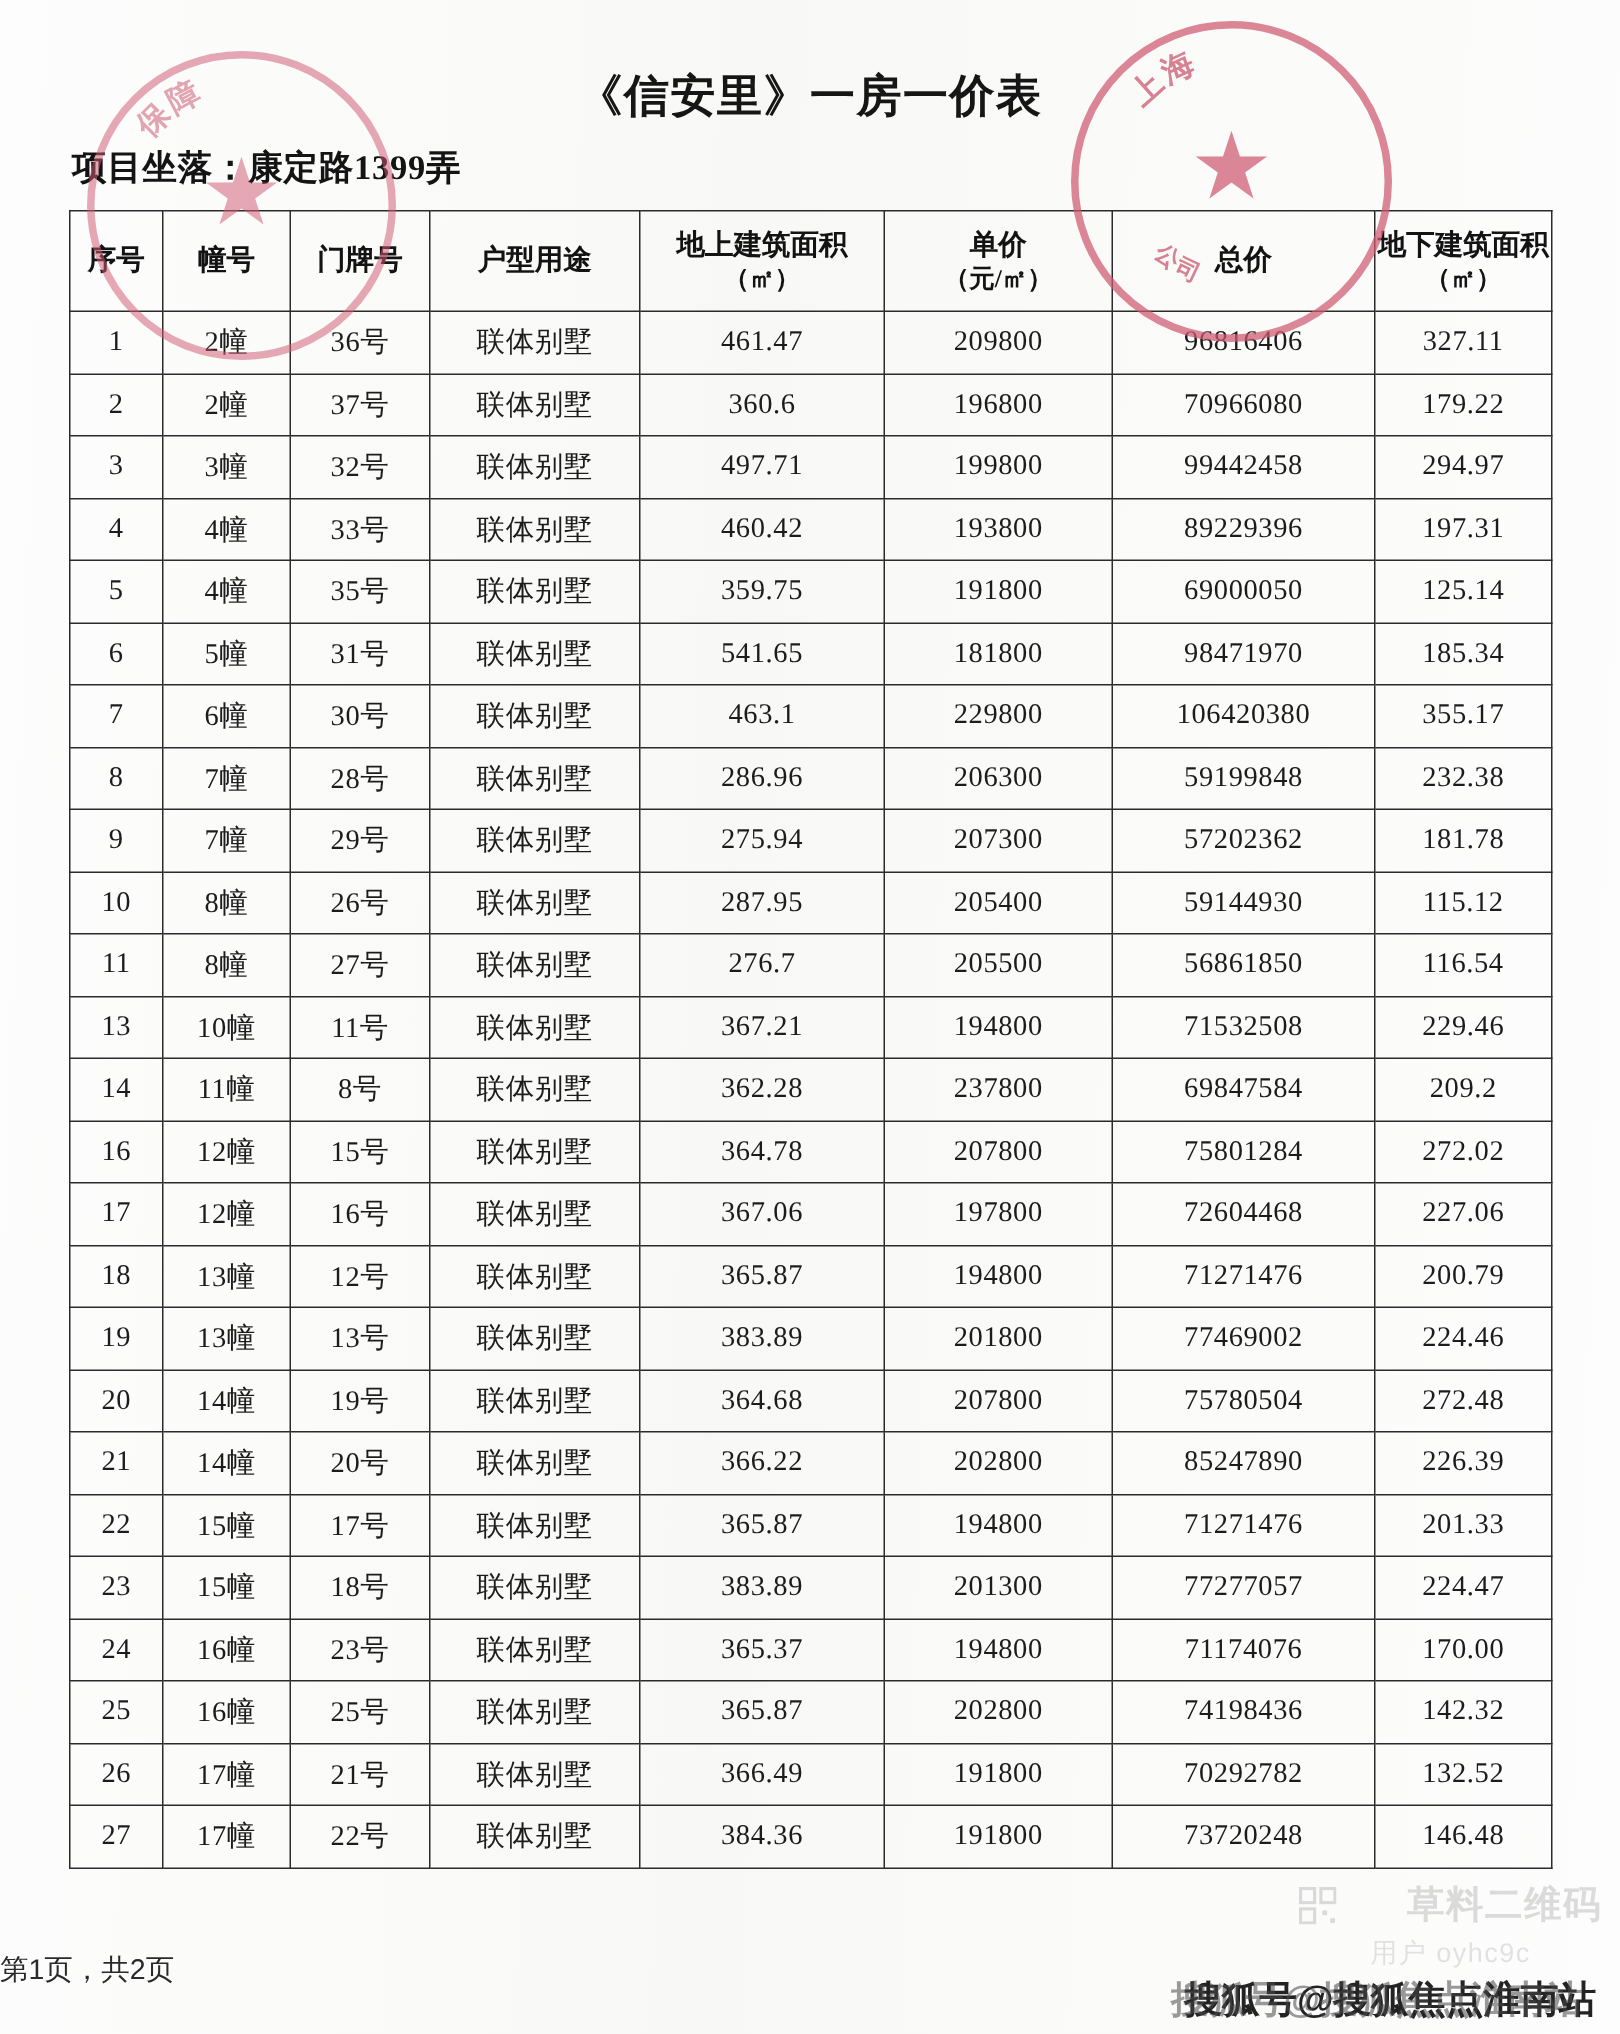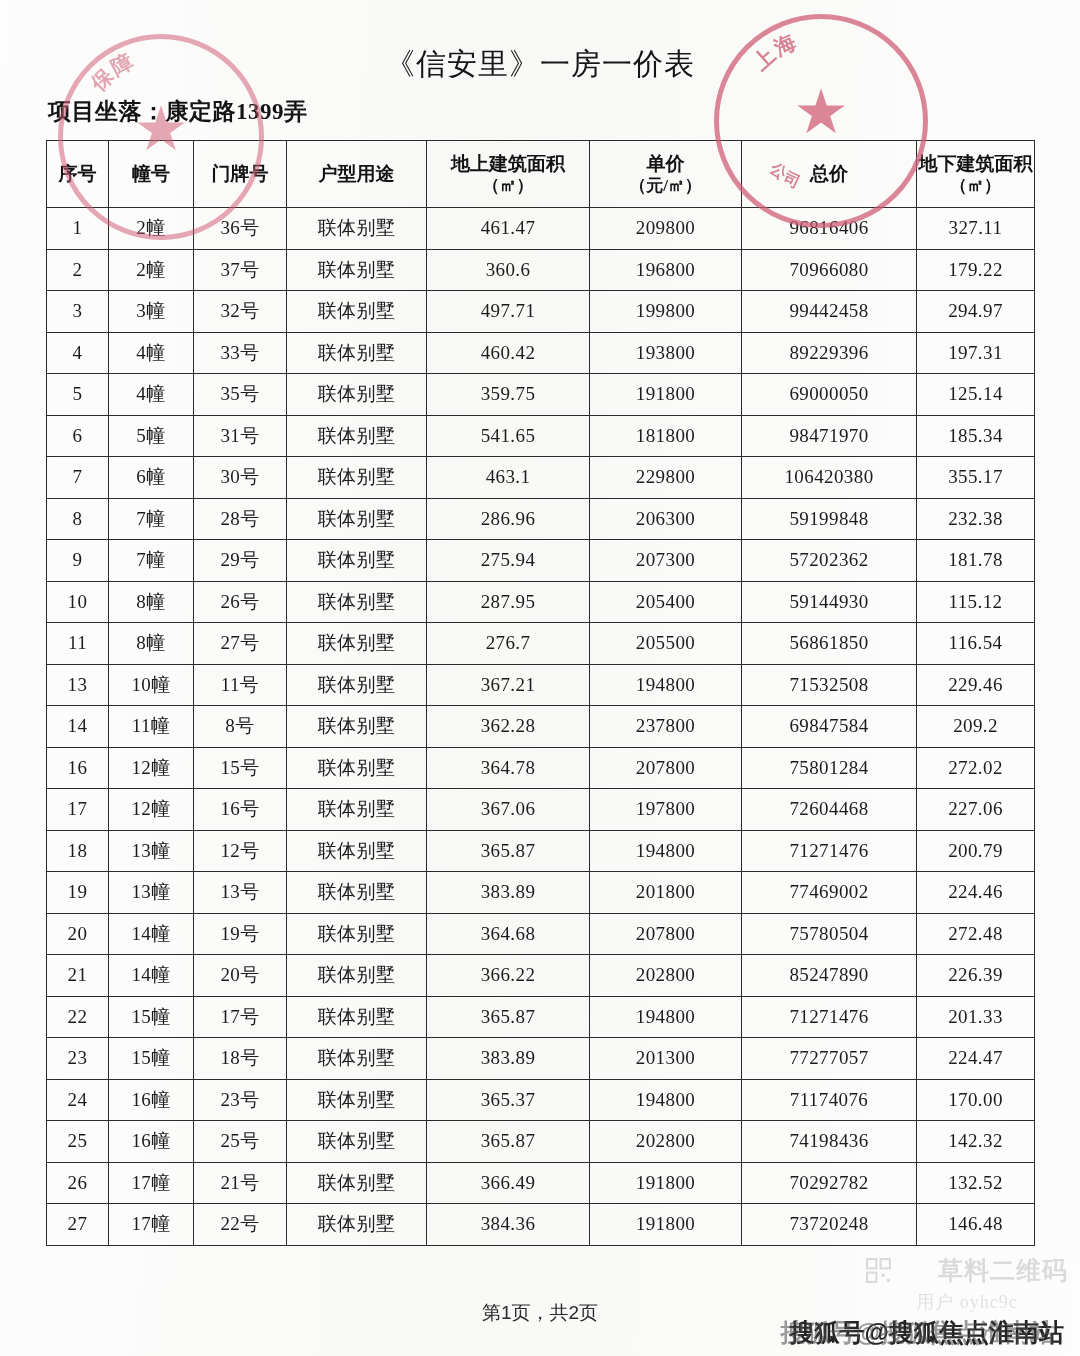--- a/index.html
+++ b/index.html
@@ -34,21 +34,21 @@
   }
 
   
   .doc-title {
     position: absolute;
     top: 44px;
     left: 0;
     width: 1080px;
     text-align: center;
     font-size: 30px;
-    font-weight: 400;
+    font-weight: 700;
     letter-spacing: 1px;
     color: #161616;
     z-index: 6;
   }
 
   .project-line {
     position: absolute;
     top: 96px;
     left: 48px;
     font-size: 23px;
@@ -116,21 +116,21 @@
   col.w-price { width: 152px; }
   col.w-total { width: 175px; }
   col.w-under { width: 118px; }
 
   
   .page-footer {
     position: absolute;
     top: 1300px;
     left: 0;
     width: 1080px;
-    text-align: center;
+    text-align: left;
     font-family: "Liberation Sans", sans-serif;
     font-size: 19px;
     color: #2a2a2a;
     z-index: 6;
   }
 
   
   .seal {
     position: absolute;
     border-radius: 50%;
@@ -211,21 +211,21 @@
   .wm-qr-title {
     font-family: "Liberation Sans", sans-serif;
     font-size: 25px;
     font-weight: 700;
     color: #8e8e8e;
     letter-spacing: 1px;
     line-height: 1;
     margin-left: 40px;
   }
   .wm-qr-user {
-    font-family: Liberation Serif, serif;
+    font-family: Liberation Sans, sans-serif;
     font-size: 18px;
     color: #a5a5a5;
     letter-spacing: 1px;
     margin-top: 7px;
     text-align: center;
   }
 
   .wm-sohu {
     position: absolute;
     right: 16px;

